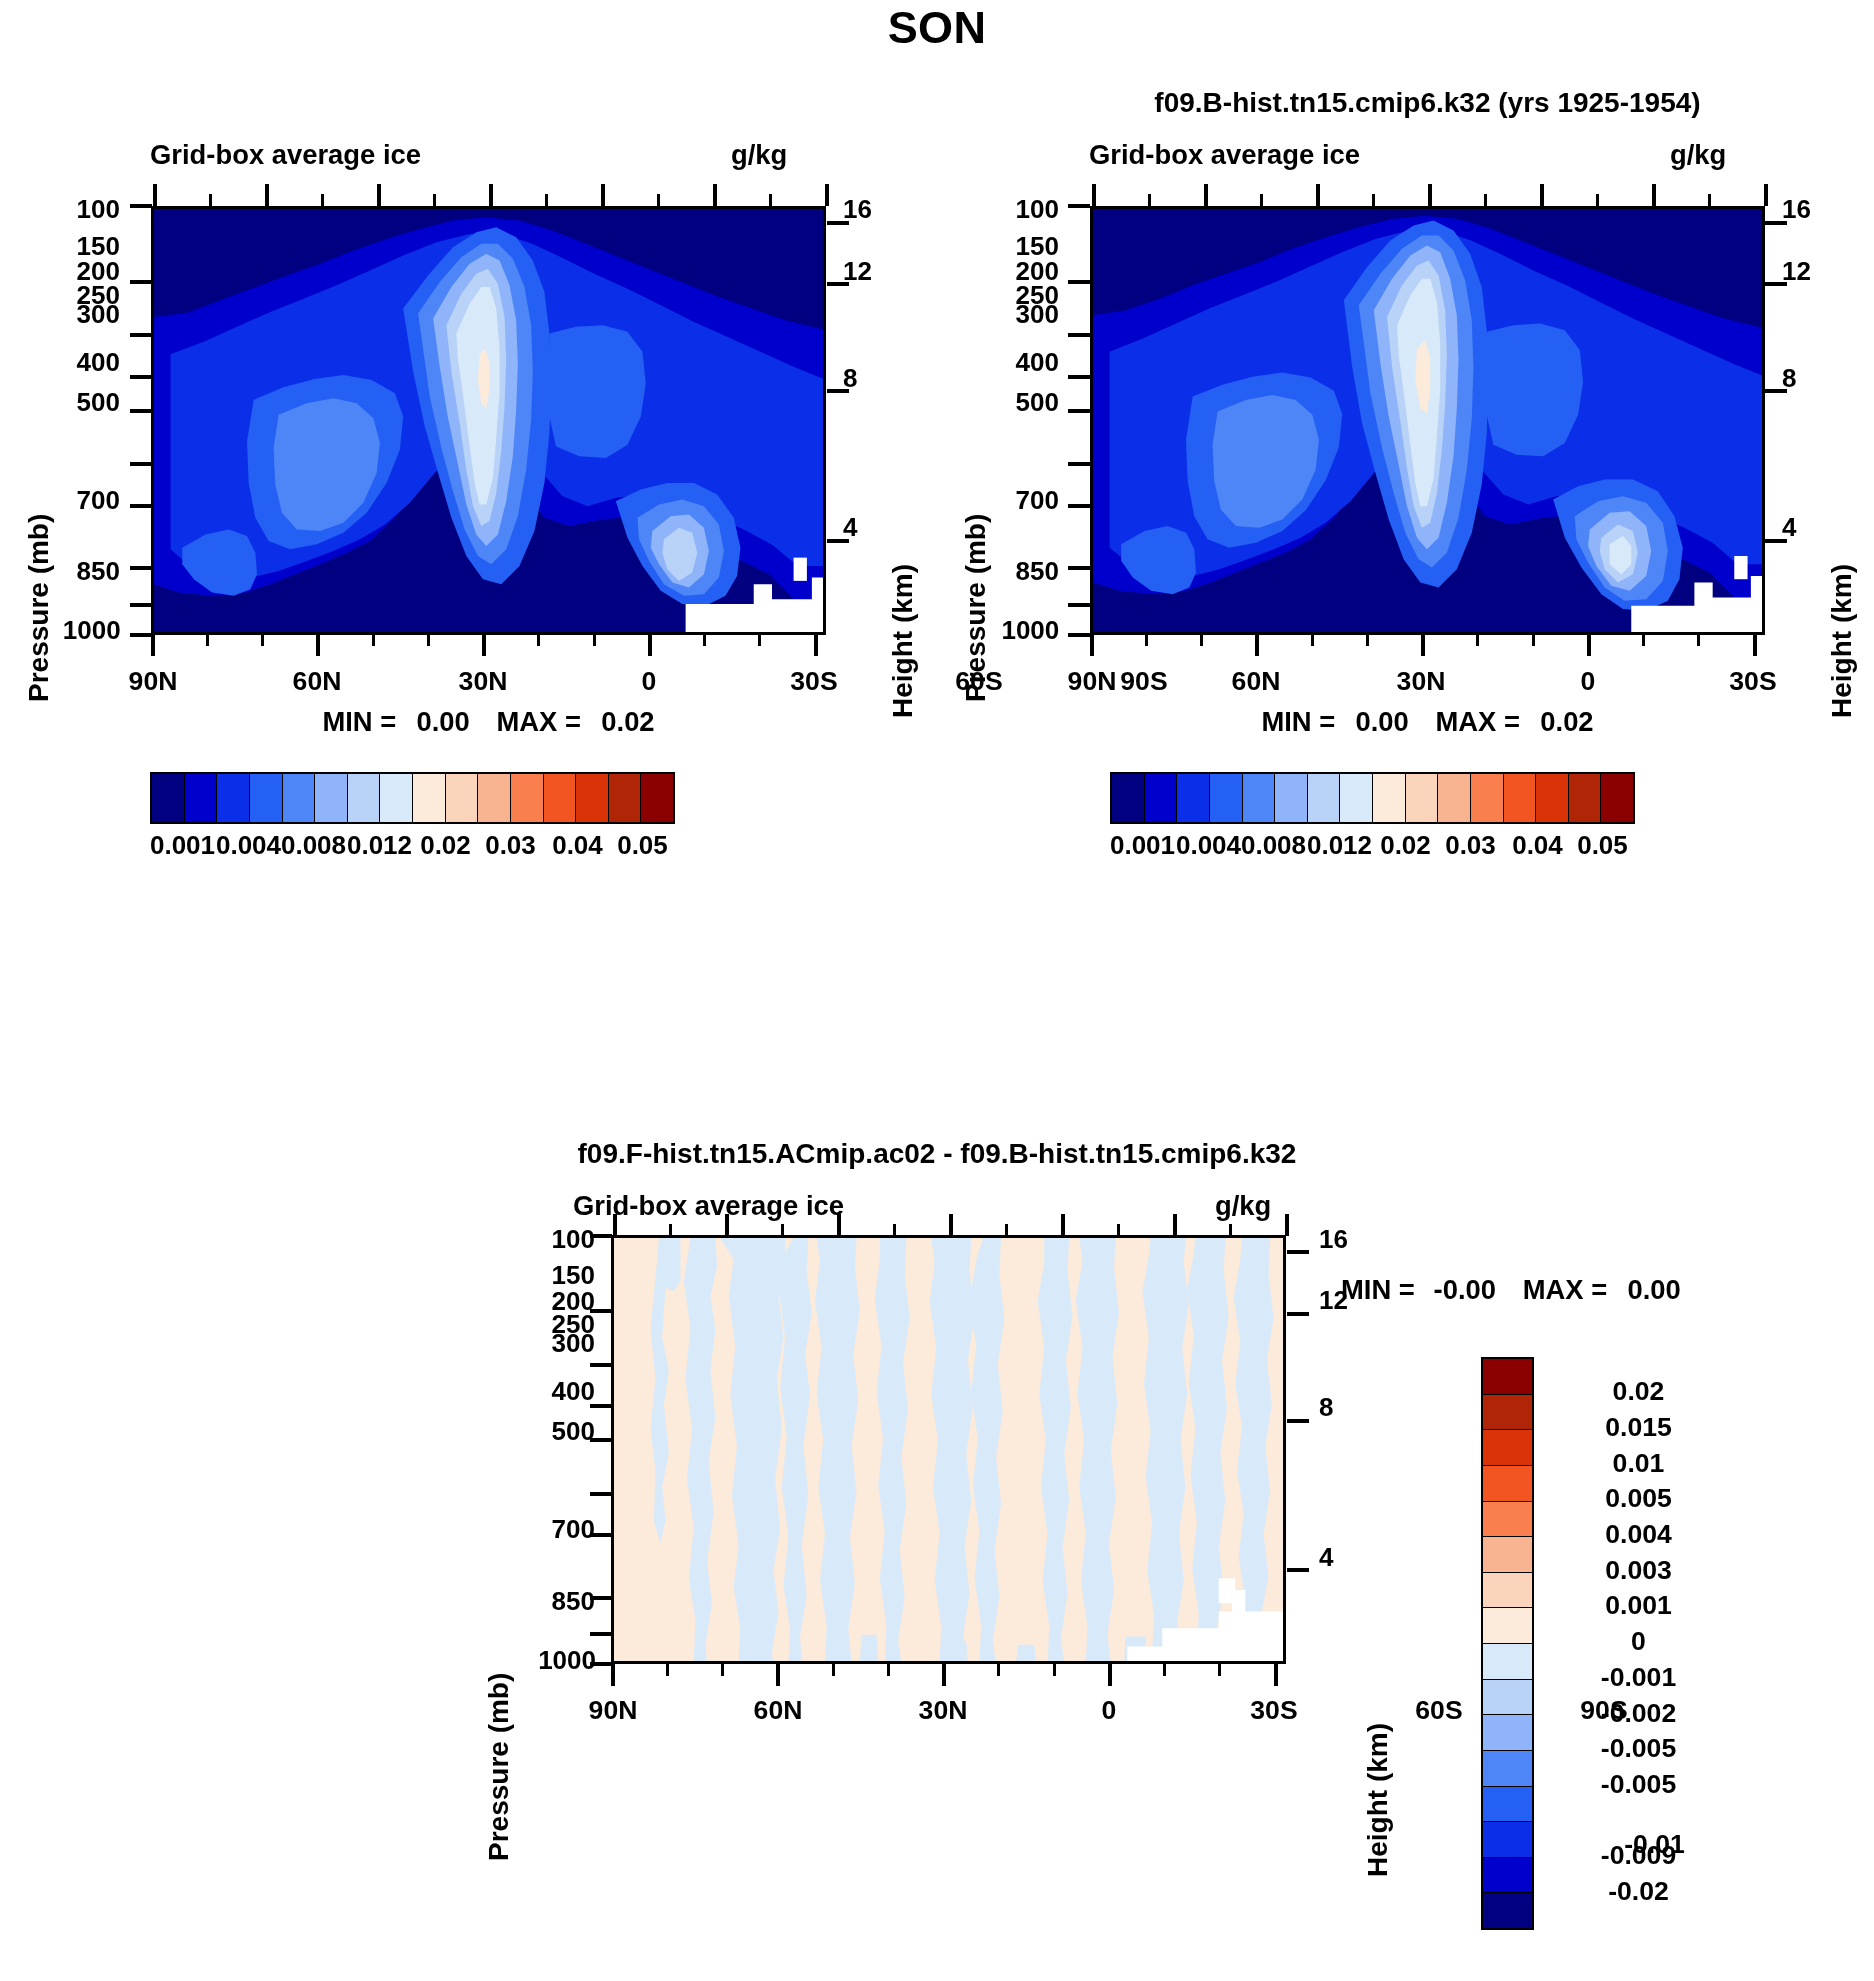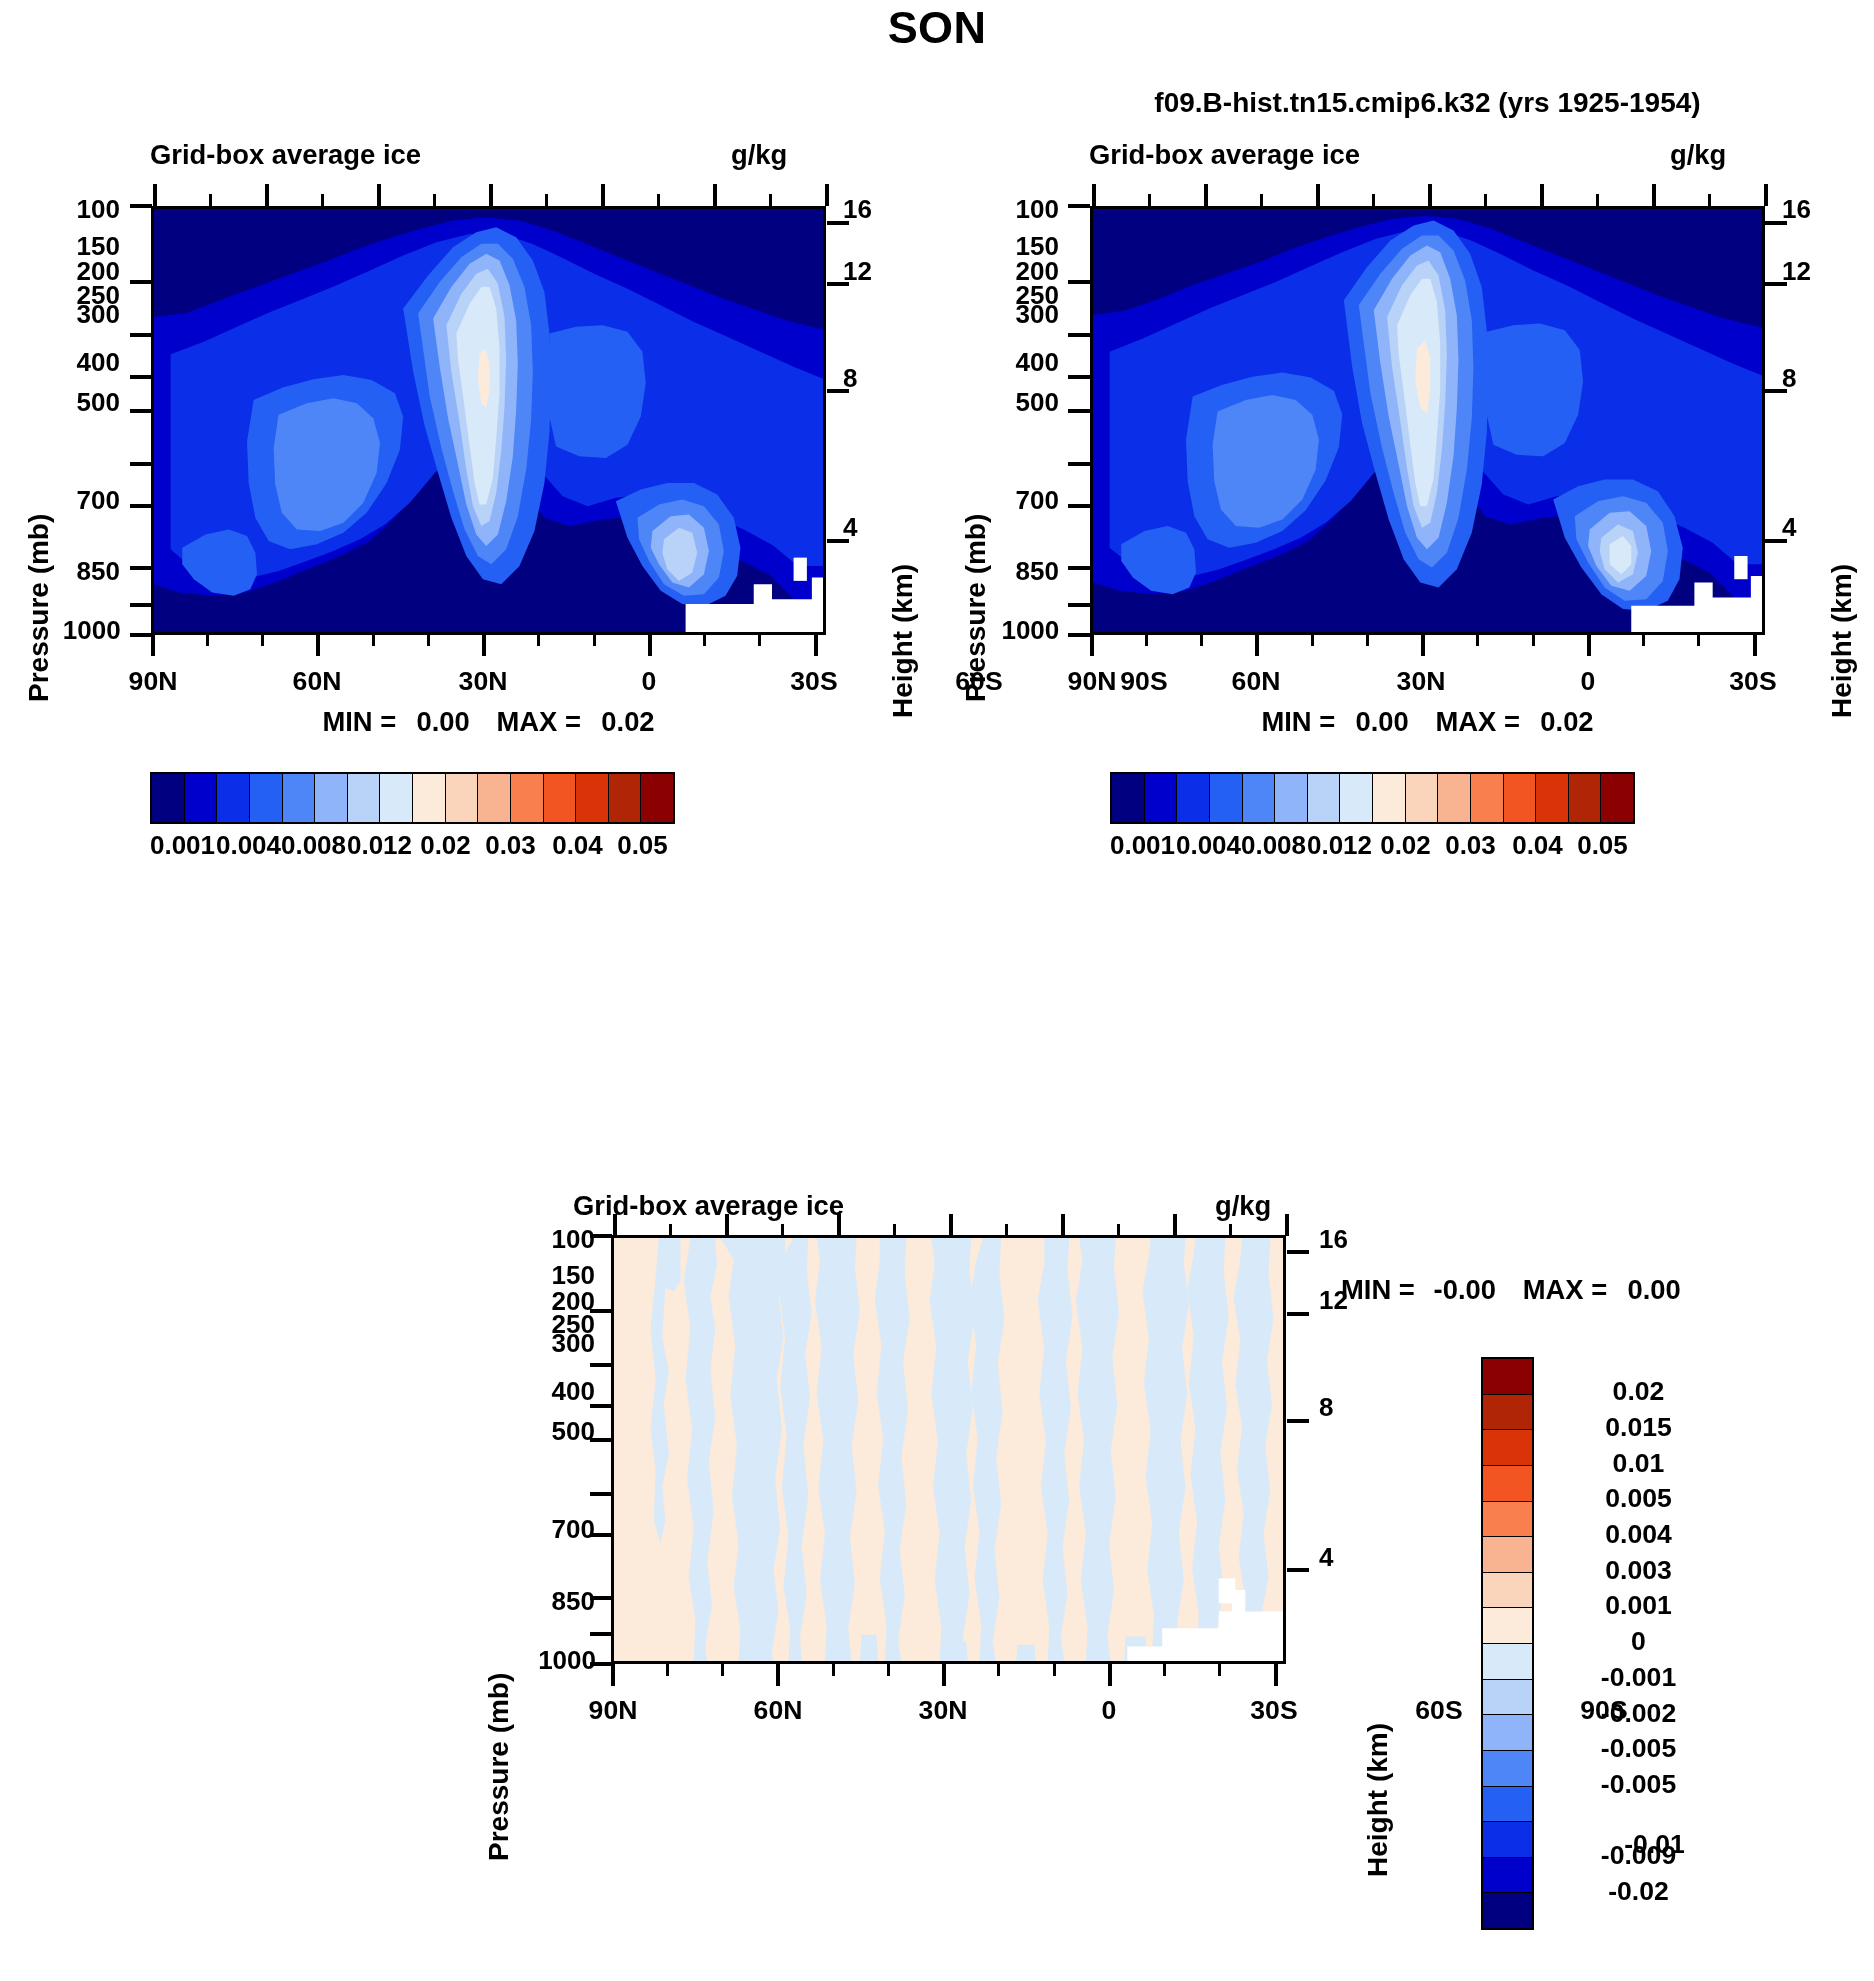--- a/index.html
+++ b/index.html
@@ -360,20 +360,21 @@
     <div class="tick" style="left: 547px; top: 107px; width: 3.3px; height: 11.6px;"></div>
     <div class="tick" style="left: 603px; top: 97px; width: 4.2px; height: 21.6px;"></div>
     <div class="tick" style="left: 659px; top: 107px; width: 3.3px; height: 11.6px;"></div>
     <div class="tick" style="left: 715px; top: 97px; width: 4.2px; height: 21.6px;"></div>
     <div class="tick" style="left: 771px; top: 107px; width: 3.3px; height: 11.6px;"></div>
     <div class="tick" style="left: 827px; top: 97px; width: 4.2px; height: 21.6px;"></div>
   </div>
 
 <div class="abs" style="left:0px; top:1138px; width:1874px; height:843px;">
 
+  <div class="abs ctr panel-title" style="left:0px; top:0px; width:1874px;">f09.F-hist.tn15.ACmip.ac02 - f09.B-hist.tn15.cmip6.k32</div>
 
   <div class="abs sub-left" style="left:573px; top:52px;">Grid-box average ice</div>
   <div class="abs sub-right" style="left:1215px; top:52px;">g/kg</div>
 
   <div class="abs axis-title-v rot-left" style="left:483px; top:723px;">Pressure (mb)</div>
   <div class="abs axis-title-v rot-right" style="left:1362px; top:739px;">Height (km)</div>
 
   <div class="abs ylab" style="left:508px; top:86px; width:87px;">100</div>
   <div class="abs ylab" style="left:508px; top:122px; width:87px;">150</div>
   <div class="abs ylab" style="left:508px; top:148px; width:87px;">200</div>

